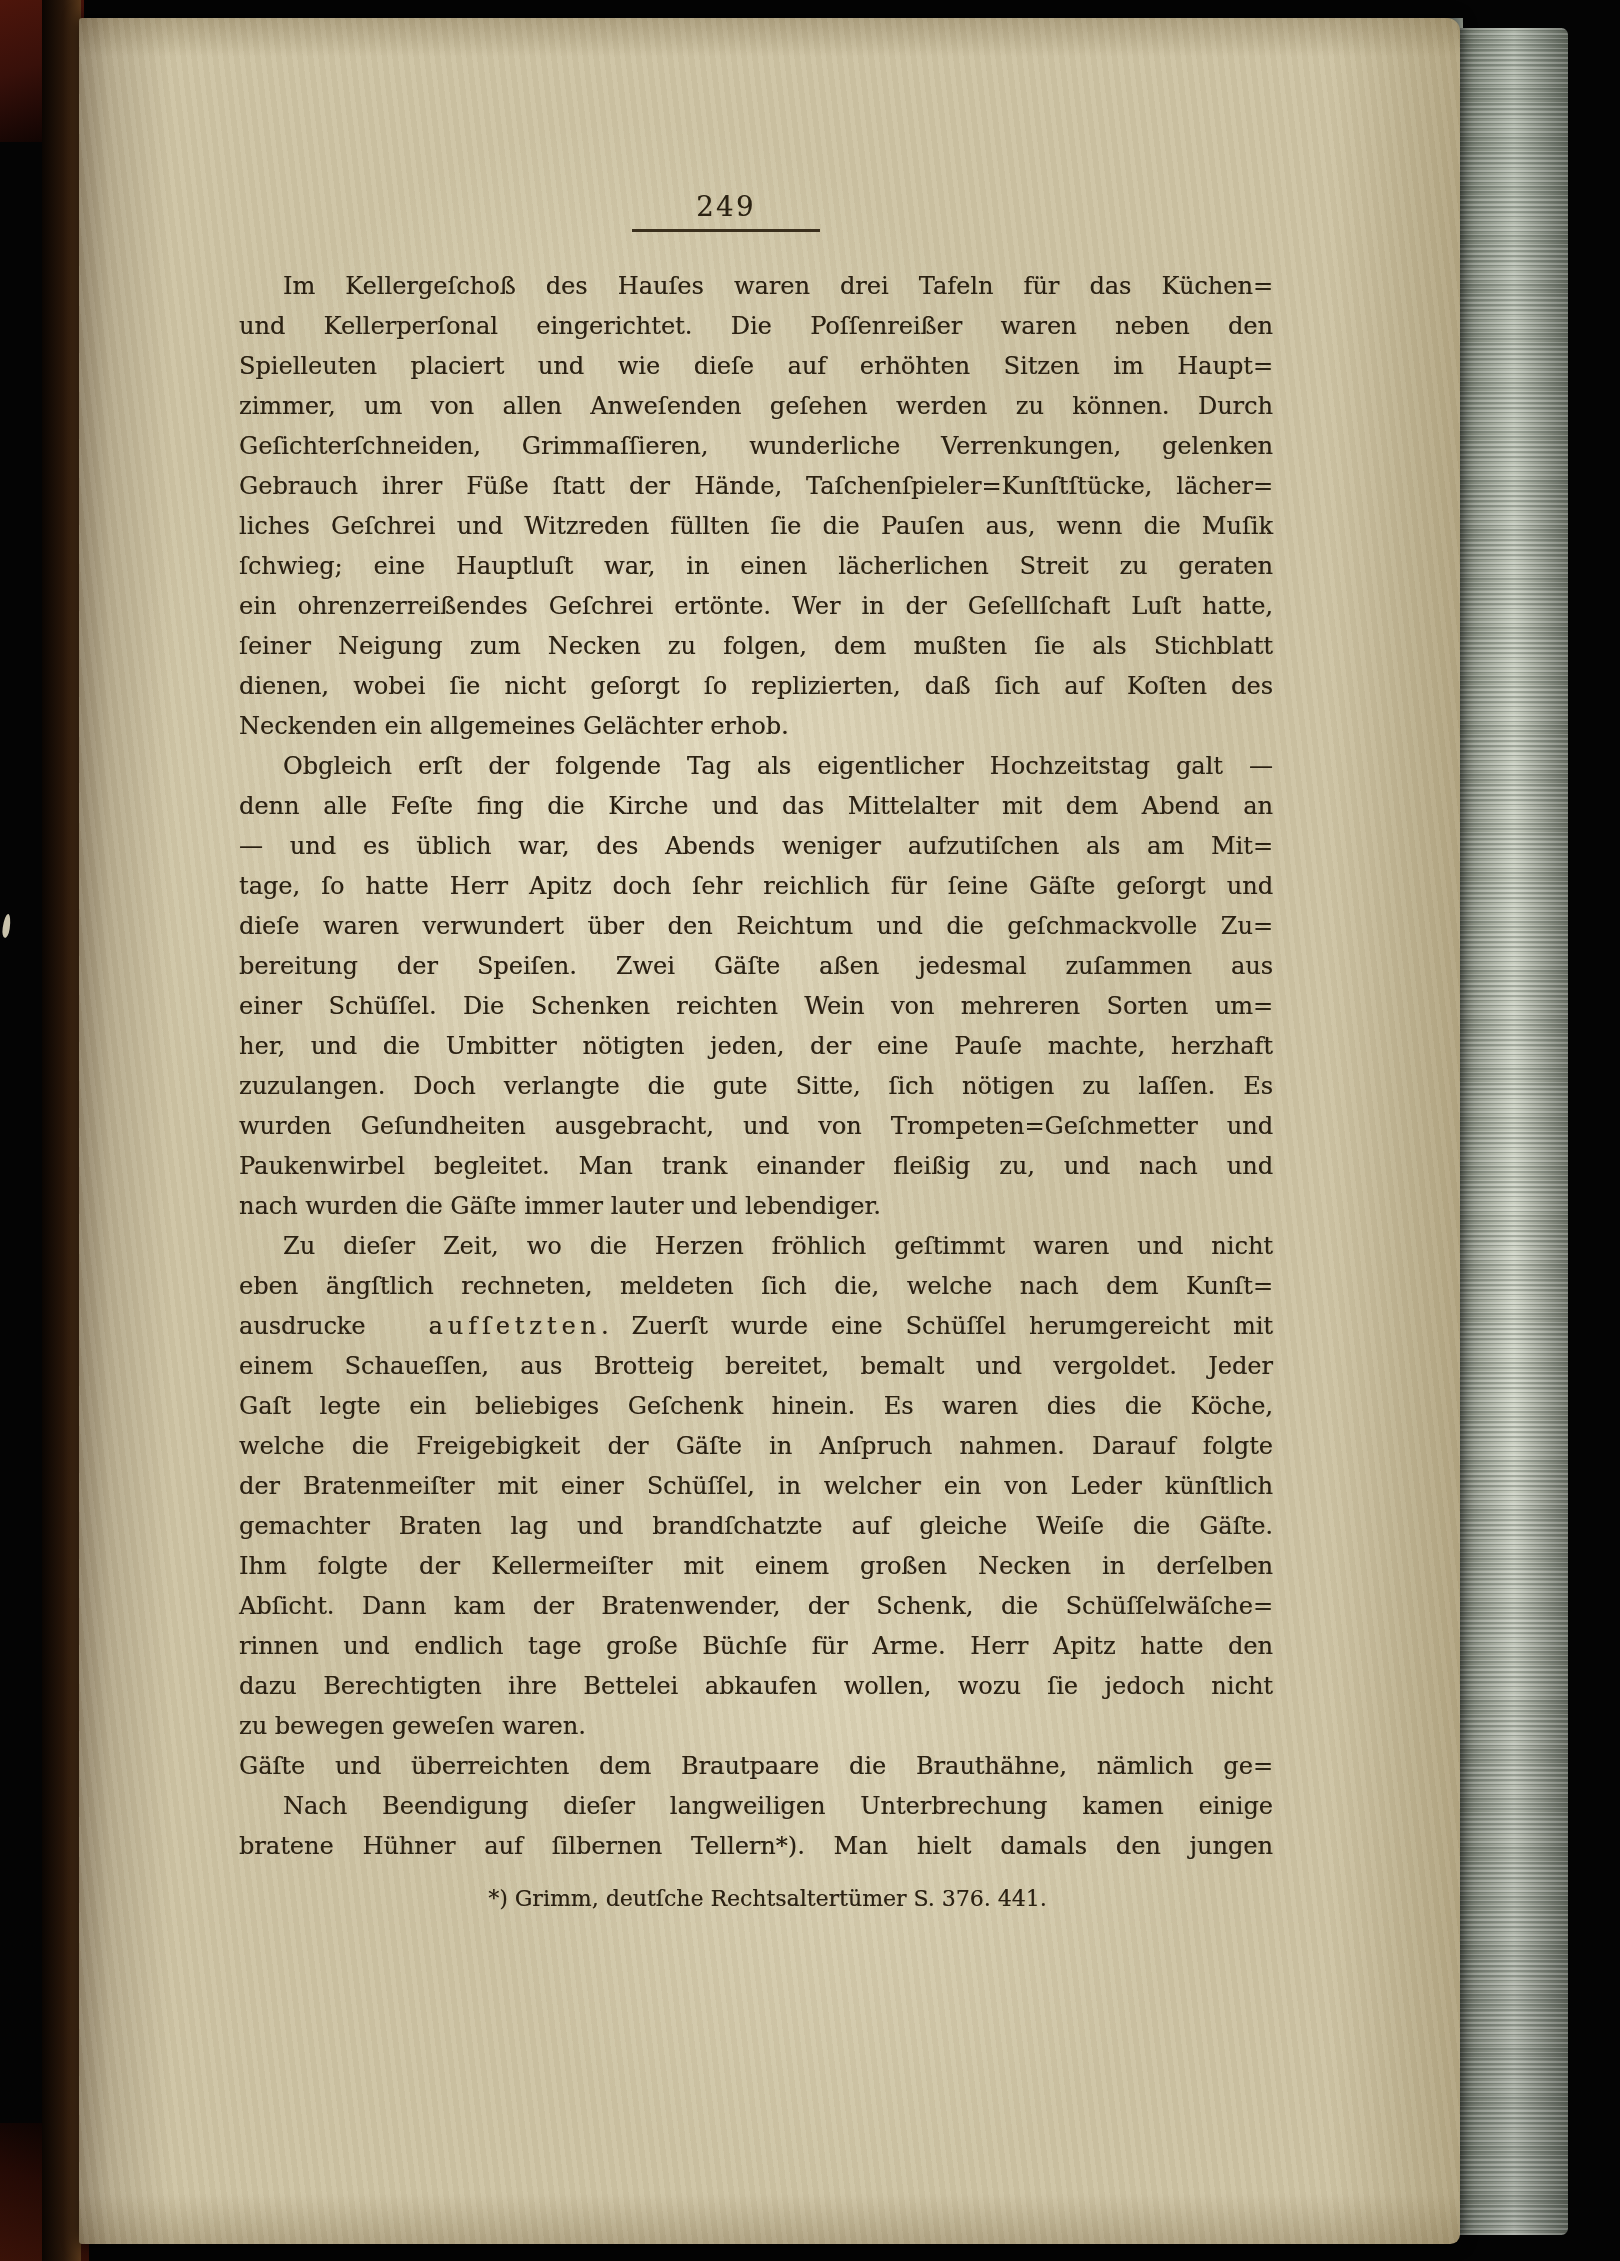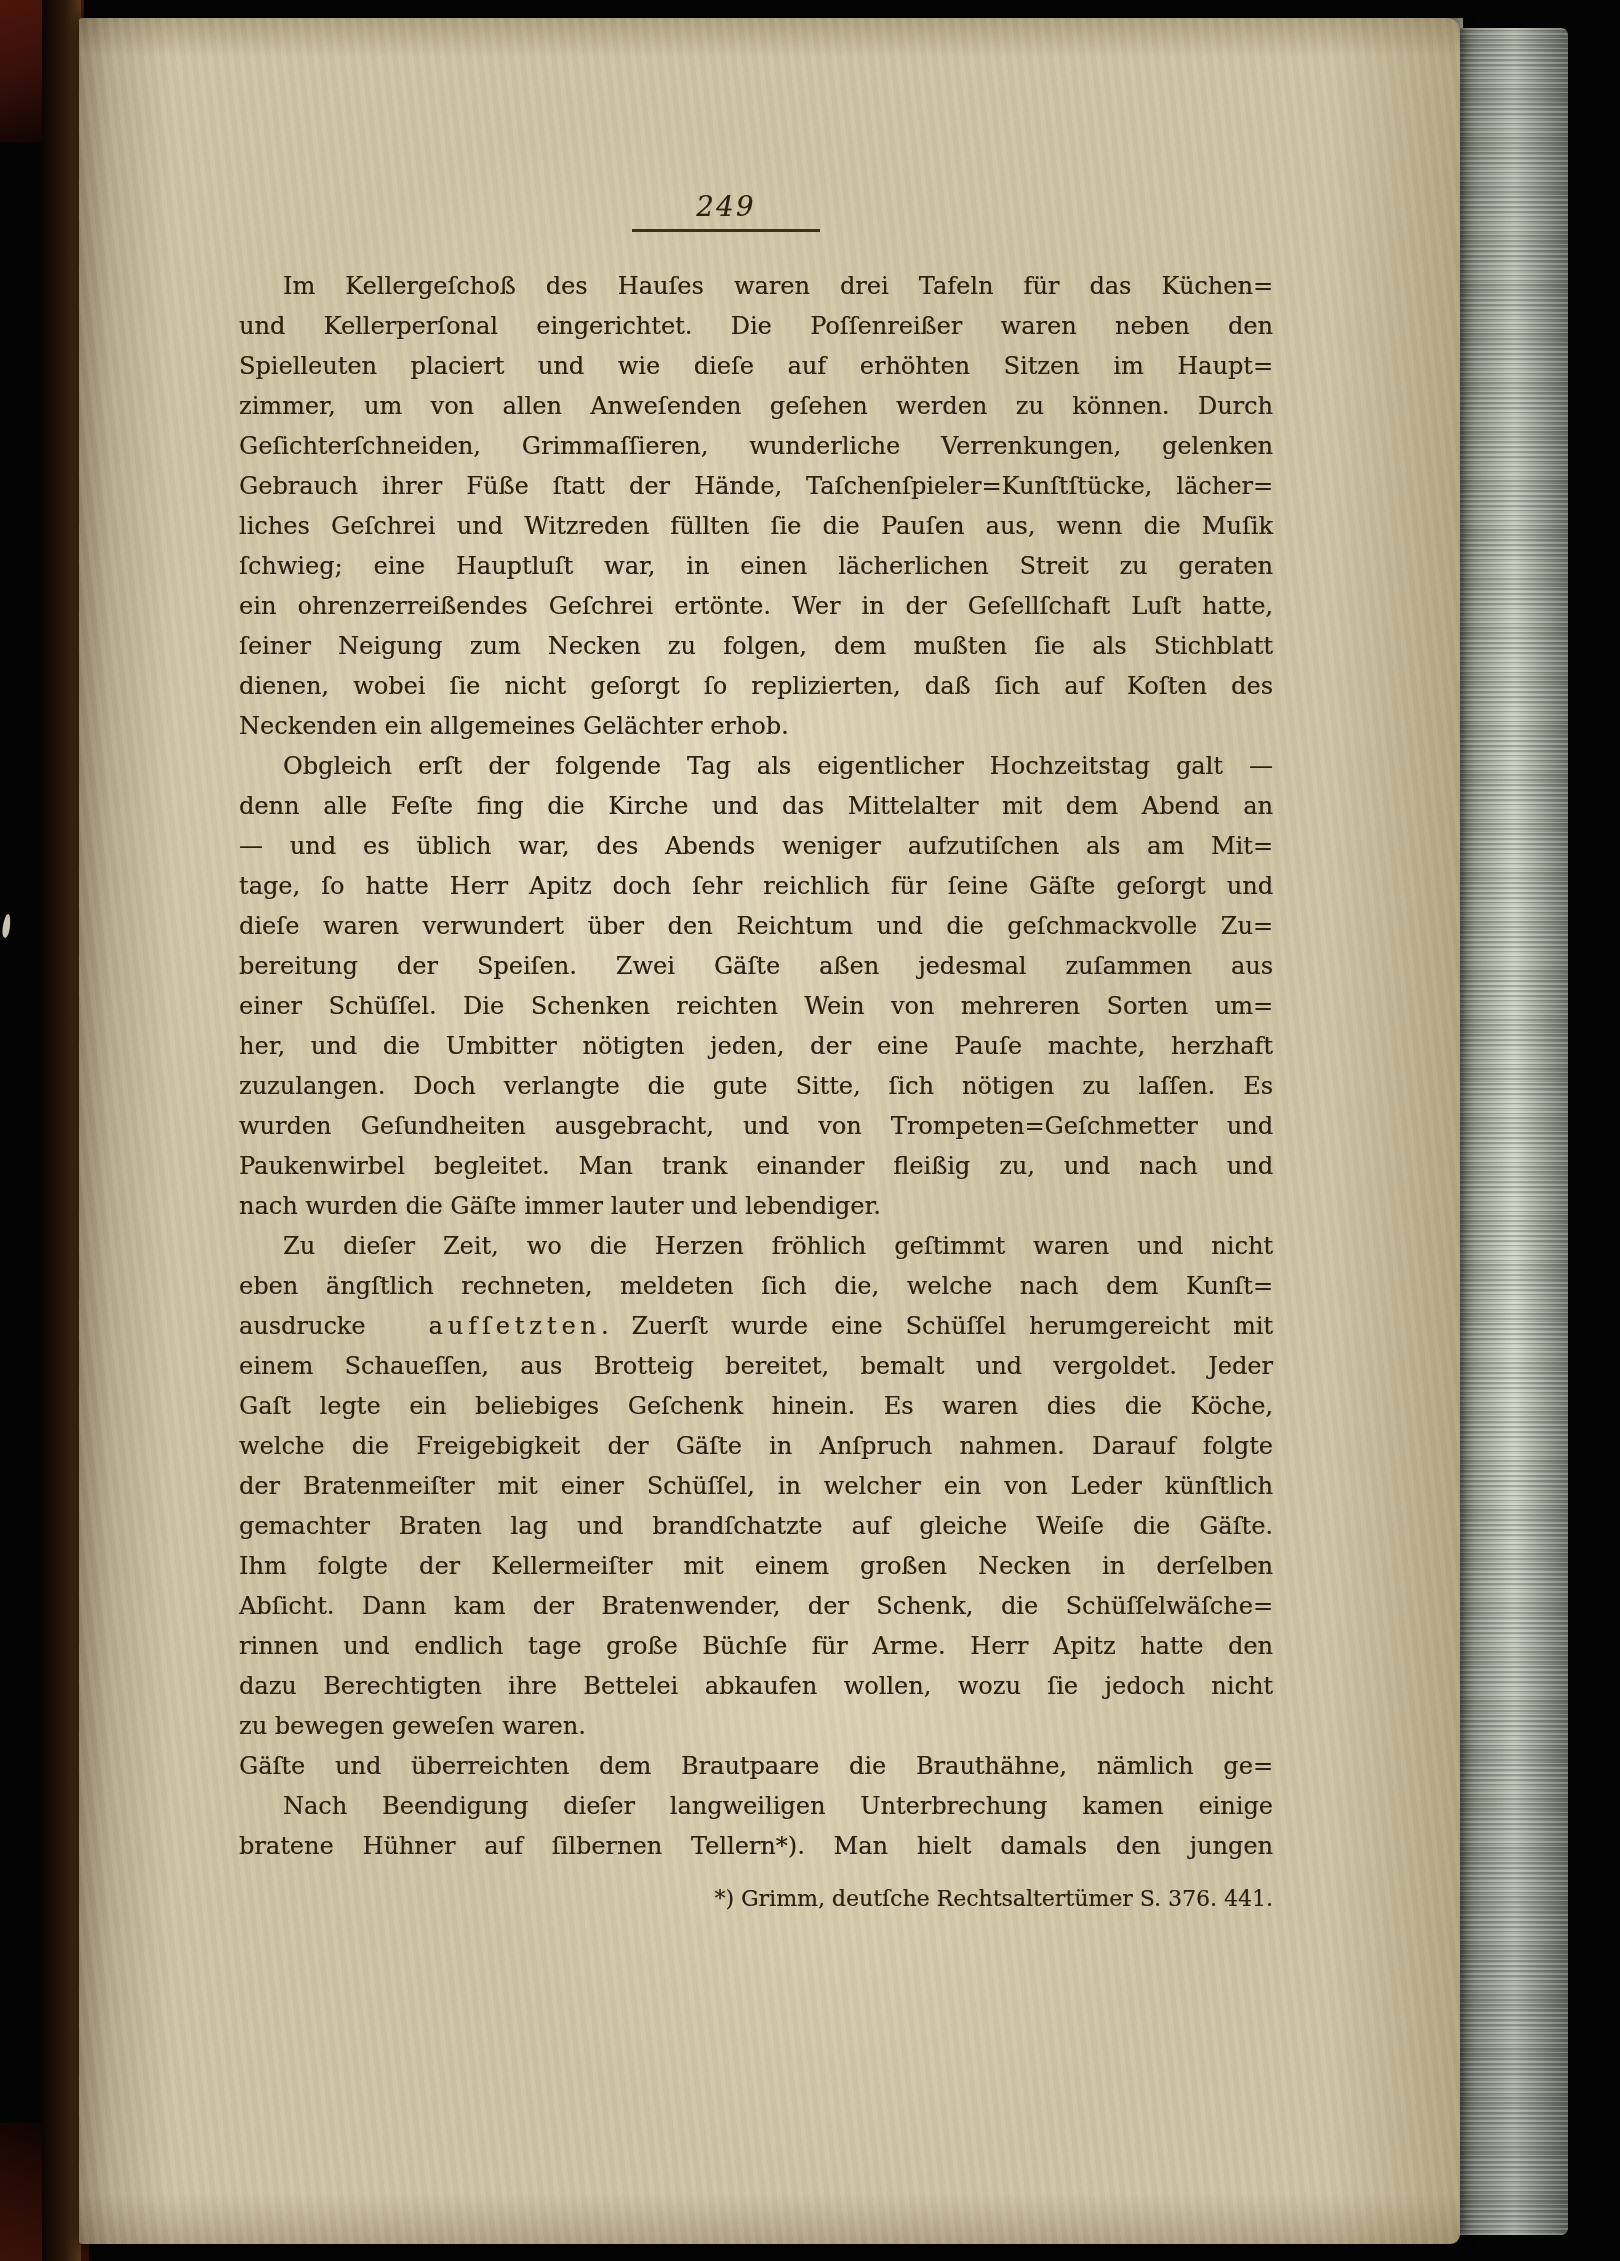--- a/index.html
+++ b/index.html
@@ -55,35 +55,34 @@
   
   .ink-mark {
     position:absolute; left:3.2px; top:914px; width:7.3px; height:24px;
     border-radius:50%/60% 60% 40% 40%;
     background:#c9c2ab; transform:rotate(8deg);
   }
   .pagenum-wrap { position:absolute; left:130px; top:172px; width:1034px; text-align:center; }
   .pagenum {
     display:inline-block; font-size:27.5px; letter-spacing:2.4px; color:#2b2212;
     text-shadow:0.3px 0.3px 0 rgba(42,32,18,0.5);
-    font-style:italic;
   }
   .pagenum-rule { width:188px; height:2.4px; background:#3a2f1d; margin:7.3px auto 0; }
   .text-block {
     position:absolute; left:160px; top:248px; width:1034px;
     font-size:24px; line-height:40px; color:#2a2012;
     text-shadow:0.3px 0.3px 0 rgba(42,32,18,0.5);
   }
   .line { text-align:justify; text-align-last:justify; }
   .line.noj { text-align-last:left; }
   .line.first { text-indent:44px; }
   .spaced { letter-spacing:4.9px;margin-left:40px; }
   .footnote {
     margin-top:18px; font-size:22px; line-height:29px;
-    text-indent:23px; text-align:right;
+    text-indent:23px; text-align:center;
   }
 </style>
 </head>
 <body>
 
 <div class="canvas">
   <div class="cover-corner-top"></div>
   <div class="cover-corner-bottom"></div>
   <div class="spine"></div>
   <div class="ink-mark"></div>

